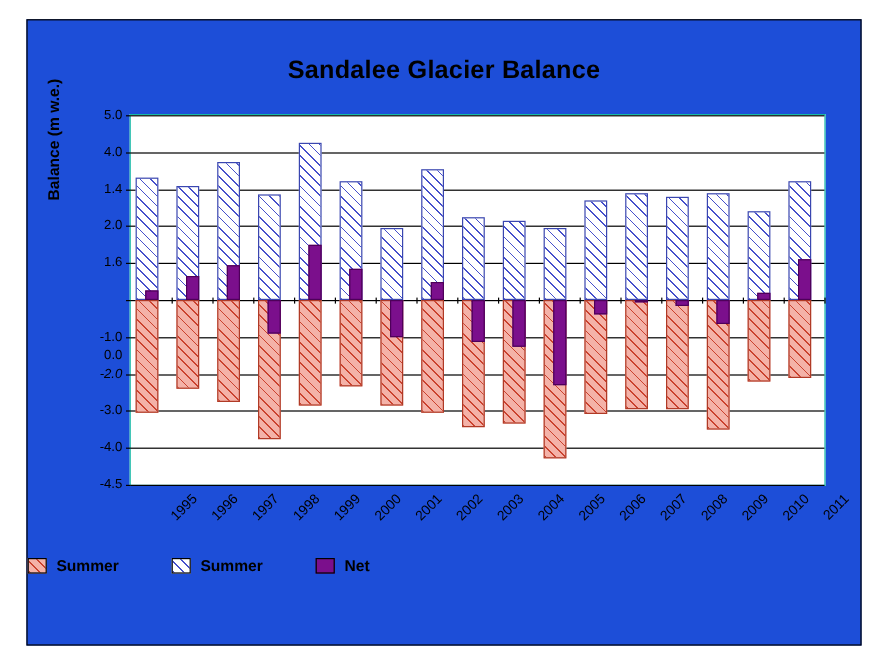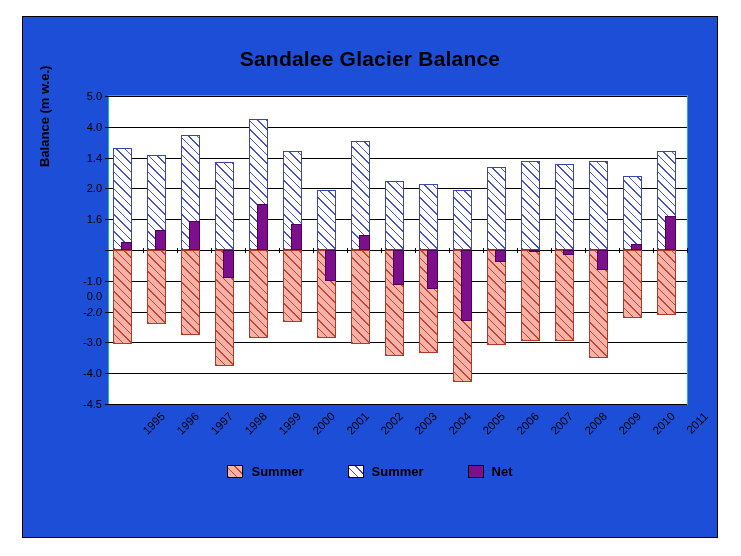--- a/index.html
+++ b/index.html
@@ -123,21 +123,21 @@
     transform: rotate(-45deg);
     transform-origin: right top;
     text-align: right;
   }
   #legend {
     position: absolute;
     left: 0;
     top: 448px;
     width: 100%;
     display: flex;
-    justify-content: center;
+    justify-content: flex-start;
     align-items: center;
     gap: 44px;
     font-size: 13px;
     font-weight: bold;
     color: #000000;
   }
   .legend-item {
     display: flex;
     align-items: center;
     gap: 8px;

